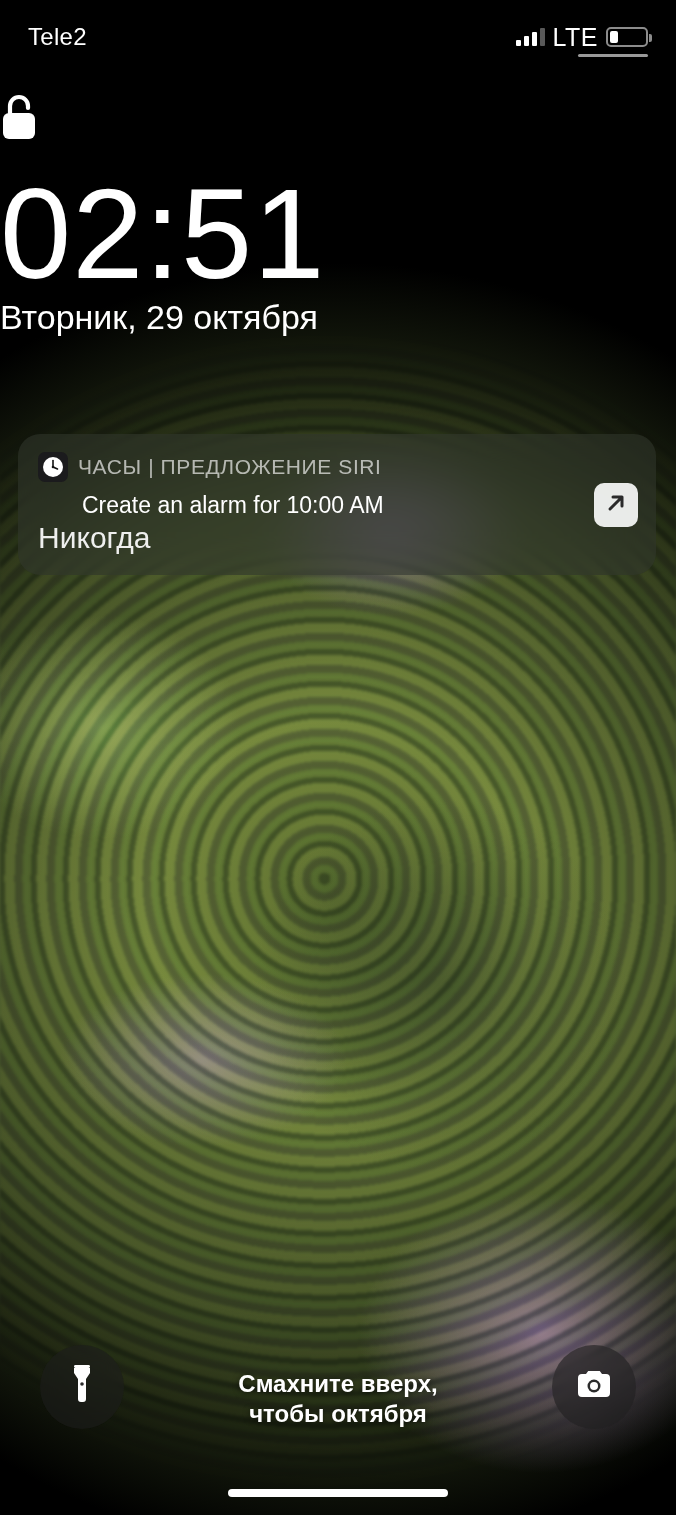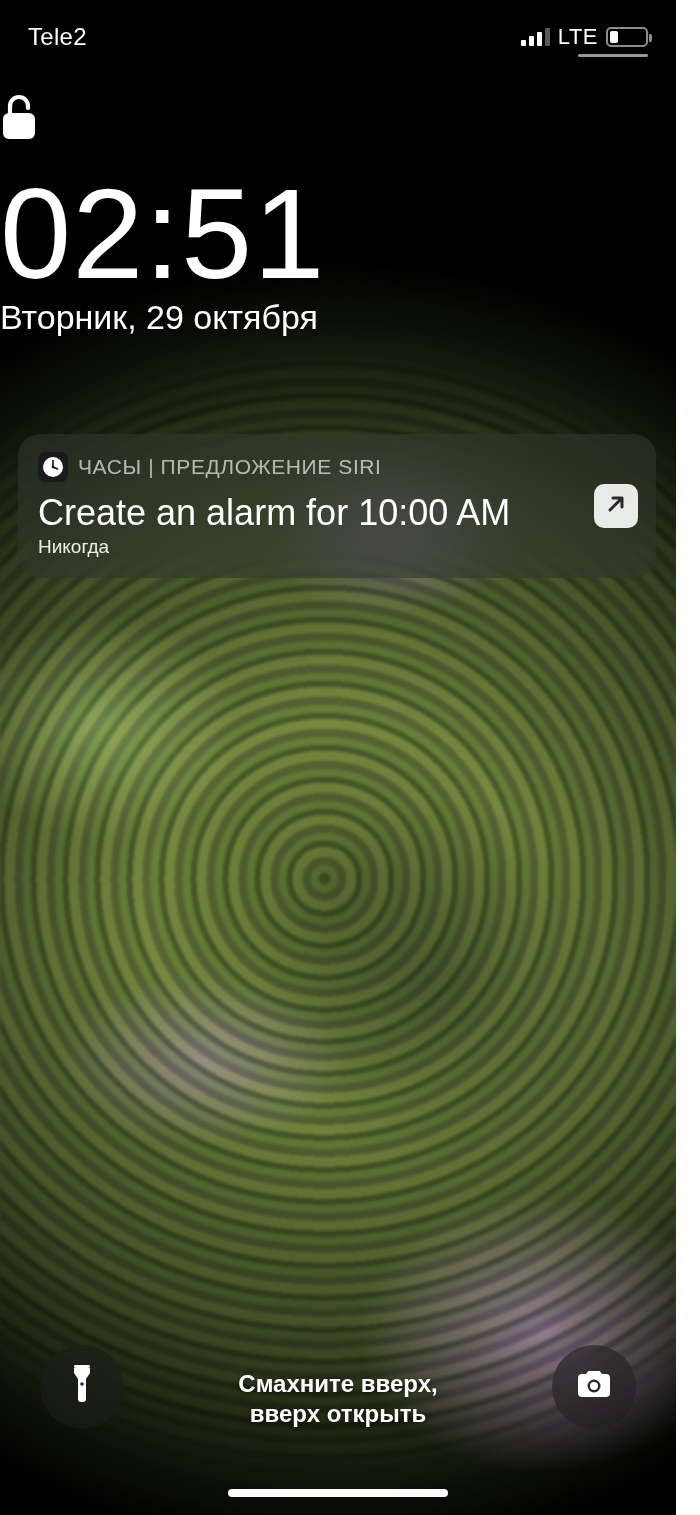--- a/index.html
+++ b/index.html
@@ -38,21 +38,21 @@
     height: 60px;
     display: flex; align-items: center; justify-content: space-between;
     padding: 14px 28px 0 28px;
     font-size: 24px; font-weight: 500; letter-spacing: 0.3px;
   }
   .status-right { display: flex; align-items: center; gap: 8px; }
   .signal { display: flex; align-items: flex-end; gap: 3px; height: 18px; }
   .signal span { width: 5px; background: #fff; border-radius: 1px; }
   .signal span:nth-child(1){height:6px} .signal span:nth-child(2){height:10px} .signal span:nth-child(3){height:14px}
   .signal span.off { background: rgba(255,255,255,0.35); height: 18px; }
-  .lte { font-size: 22px; font-weight: 500; letter-spacing: 0.5px; }
+  .lte { font-size: 25px; font-weight: 500; letter-spacing: 0.5px; }
   .battery { position: relative; width: 42px; height: 20px; border: 2px solid rgba(255,255,255,0.55); border-radius: 5px; }
   .battery::after { content:""; position:absolute; right:-6px; top:5px; width:3px; height:8px; background:rgba(255,255,255,0.55); border-radius:0 2px 2px 0; }
   .battery .fill { position:absolute; left:2px; top:2px; bottom:2px; width:22%; background:#fff; border-radius:2px; }
   .status-underline { position:absolute; right:28px; top:54px; width:70px; height:3px; background:rgba(255,255,255,0.6); border-radius:2px; }
 
   
   .lock-area { position:absolute; top:92px; left:0; right:0; display:flex; flex-direction:column; align-items:flex-start; }
   .clock { margin-top: 24px; font-size: 128px; font-weight: 200; letter-spacing: 1px; line-height: 1; }
   .date { font-size: 34px; font-weight: 400; }
 
@@ -60,22 +60,22 @@
   .notification {
     position:absolute; top:434px; left:18px; right:20px;
     background: rgba(50,55,45,0.55);
     backdrop-filter: blur(20px);
     -webkit-backdrop-filter: blur(20px);
     border-radius: 22px;
     padding: 18px 4px 20px 20px;
   }
   .notif-header { display:flex; align-items:center; gap:10px; color: rgba(255,255,255,0.65); font-size: 21px; letter-spacing: 0.6px; }
   .notif-header .app-icon { width:30px; height:30px; border-radius:7px; background:#1b1b1d; display:flex; align-items:center; justify-content:center; }
-  .notif-title { margin-top:10px; font-size: 36px; font-weight: 500; color:#fff; }
-  .notif-sub { margin-top:2px; font-size: 19px; font-weight: 400; color:rgba(255,255,255,0.92); }
+  .notif-title { margin-top:10px; font-size: 23px; font-weight: 500; color:#fff;margin-left:44px; }
+  .notif-sub { margin-top:2px; font-size: 30px; font-weight: 400; color:rgba(255,255,255,0.92); }
   .open-btn {
     position:absolute; right:18px; top:50%; transform:translateY(-50%);
     width:44px; height:44px; border-radius:10px;
     background: rgba(255,255,255,0.9);
     display:flex; align-items:center; justify-content:center;
   }
   .open-btn svg { stroke:#2a2a2a; }
 
   
   .bottom { position:absolute; left:0; right:0; bottom:0; height:210px; }
@@ -160,21 +160,21 @@
       <span>
         <svg width="30" height="42" viewBox="0 0 30 42" fill="#fff">
           <path d="M7 4 h16 v5 l-4 6 v20 a3 3 0 0 1 -3 3 h-2 a3 3 0 0 1 -3 -3 V15 l-4 -6 Z"></path>
           <rect x="7" y="1" width="16" height="3" rx="1.4"></rect>
           <circle cx="15" cy="20" r="1.8" fill="#2b2b2b"></circle>
         </svg>
       </span>
     </div>
     <div class="swipe-hint">
       <div>Смахните вверх,</div>
-      <div>вверх открыть</div>
+      <div>чтобы октября</div>
     </div>
     <div class="round-btn right">
       <span>
         <svg width="40" height="32" viewBox="0 0 40 32" fill="#fff">
           <path d="M4 9 a4 4 0 0 1 4 -4 h4 l2.2 -3 h11.6 l2.2 3 h4 a4 4 0 0 1 4 4 v15 a4 4 0 0 1 -4 4 H8 a4 4 0 0 1 -4 -4 Z"></path>
           <circle cx="20" cy="17" r="6.5" fill="#2b2b2b"></circle>
           <circle cx="20" cy="17" r="4" fill="#fff"></circle>
         </svg>
       </span>
     </div>

